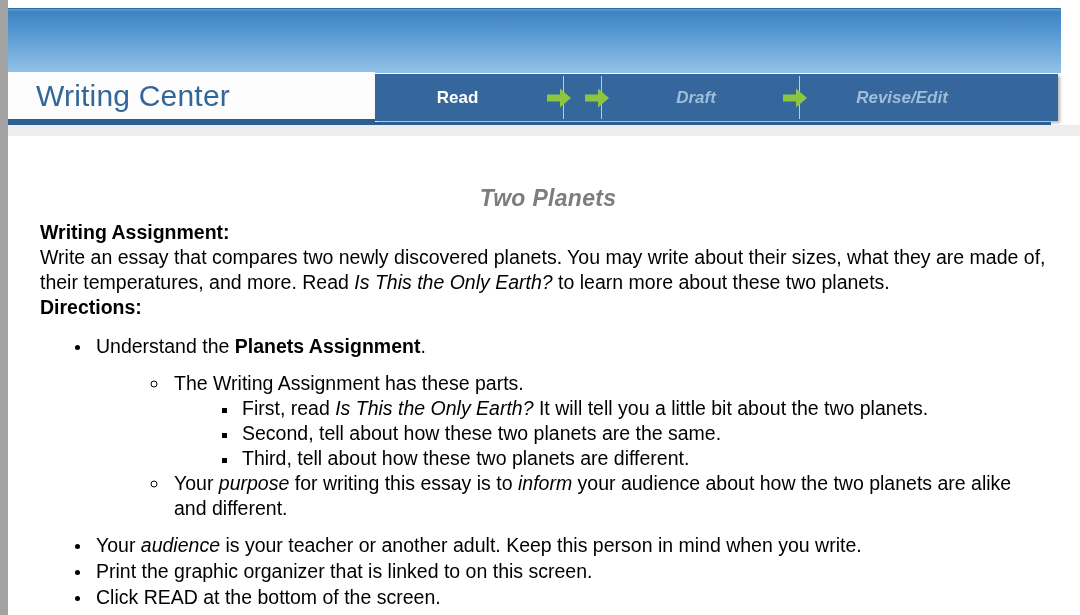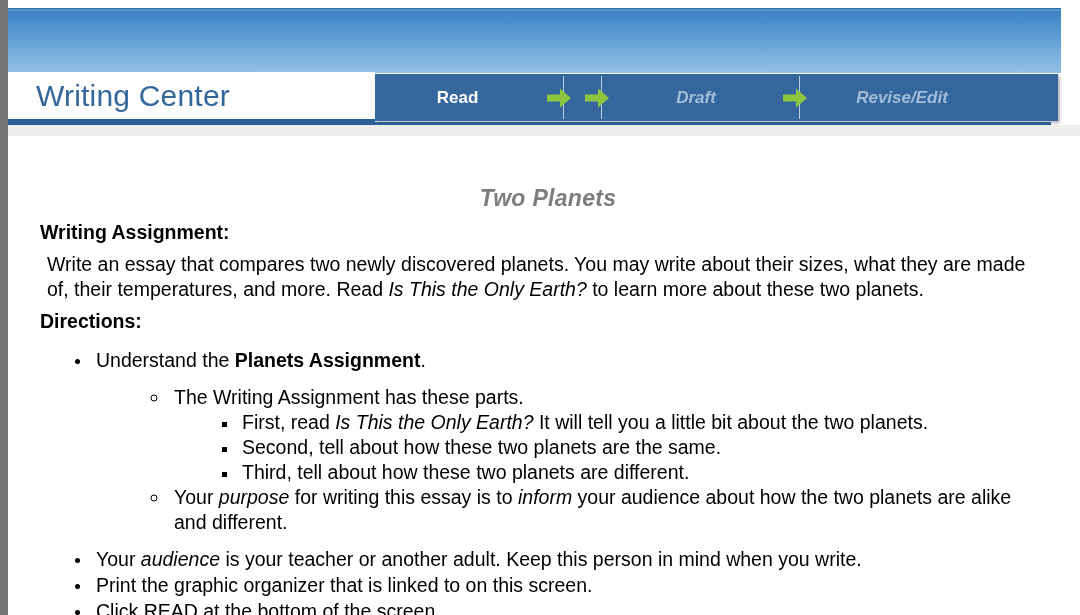--- a/index.html
+++ b/index.html
@@ -11,21 +11,21 @@
     height: 615px;
     background: #f0f0f0;
     font-family: "Liberation Sans", sans-serif;
     overflow: hidden;
   }
 
   #app {
     position: relative;
     width: 960px;
     height: 615px;
-    background: #737373;
+    background: #a3a3a3;
   }
 
   
   .sheet {
     position: absolute;
     left: 8px;
     top: 0;
     width: 1072px;
     height: 615px;
     background: #ffffff;
@@ -184,21 +184,21 @@
     letter-spacing: 0.3px;
   }
 
   .body-block {
     padding: 9px 28px 0 28px;
   }
   .lead-heading {
     font-weight: bold;
   }
   .lead-para {
-    margin: 7px;
+    margin: 0;
   }
 
   ul.lvl1 {
     margin: 14px 0 0 0;
     padding-left: 52px;
     list-style-type: disc;
   }
   ul.lvl1 > li {
     margin-bottom: 1px;
   }

